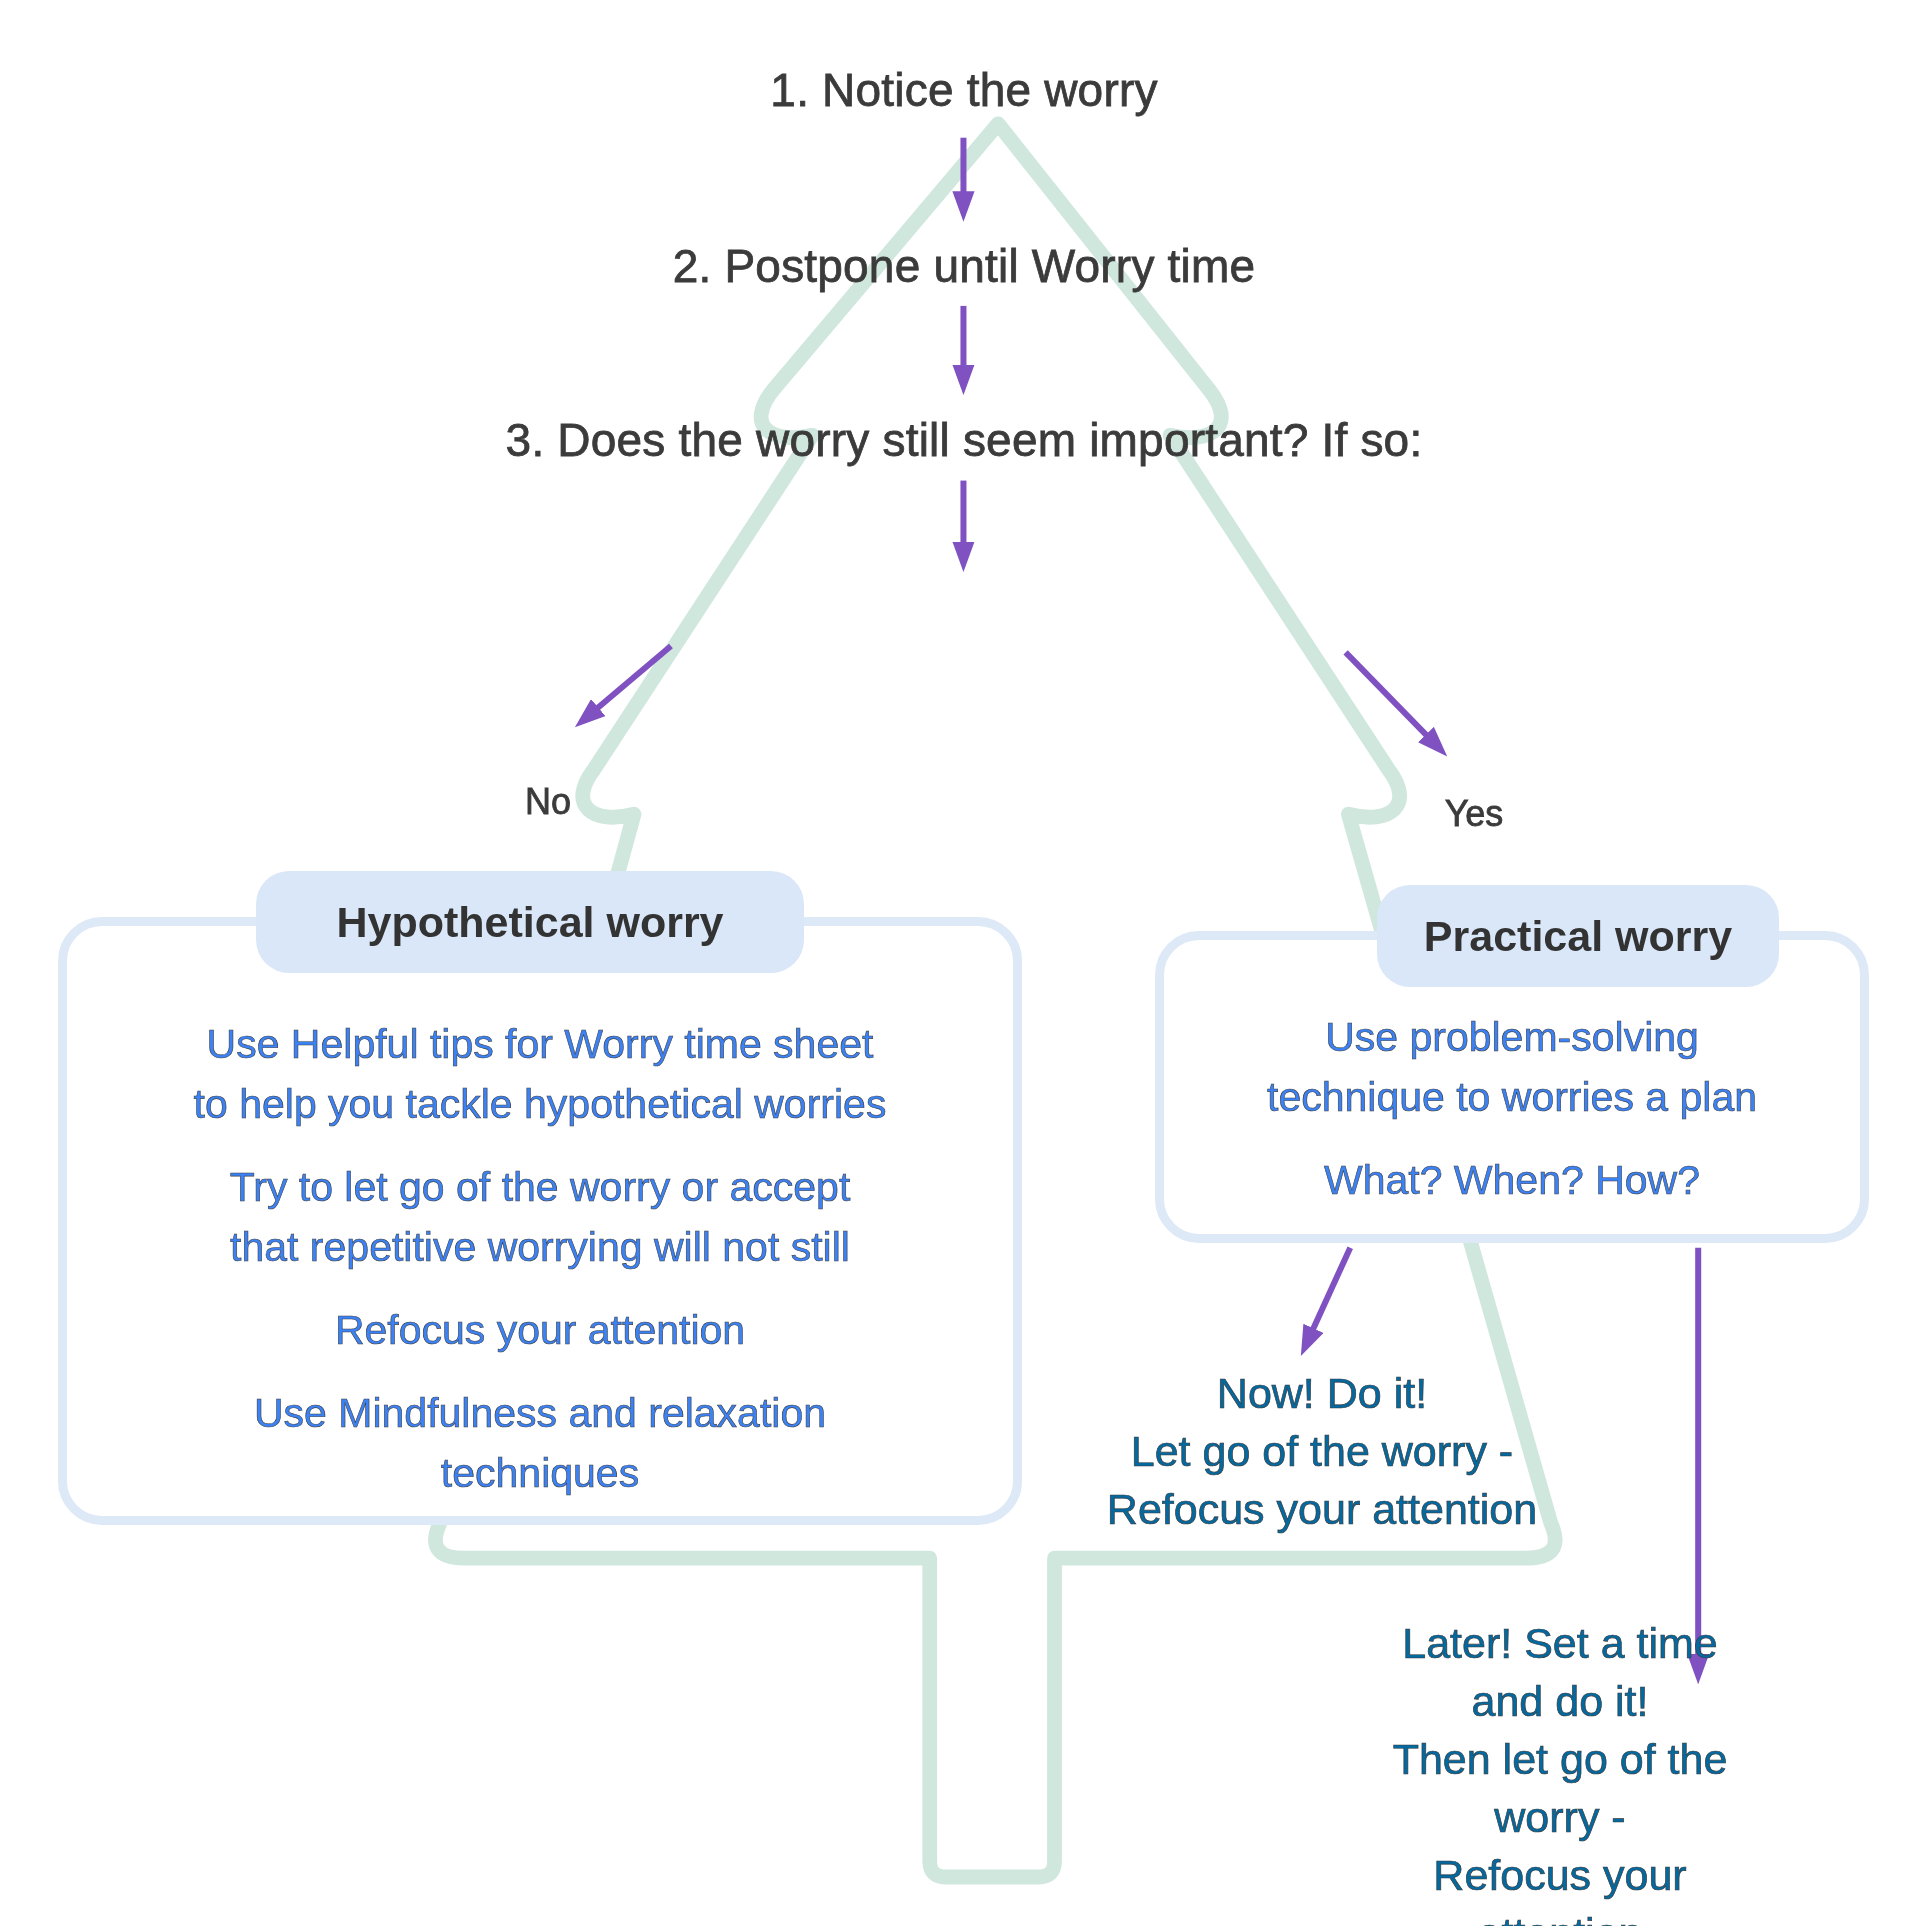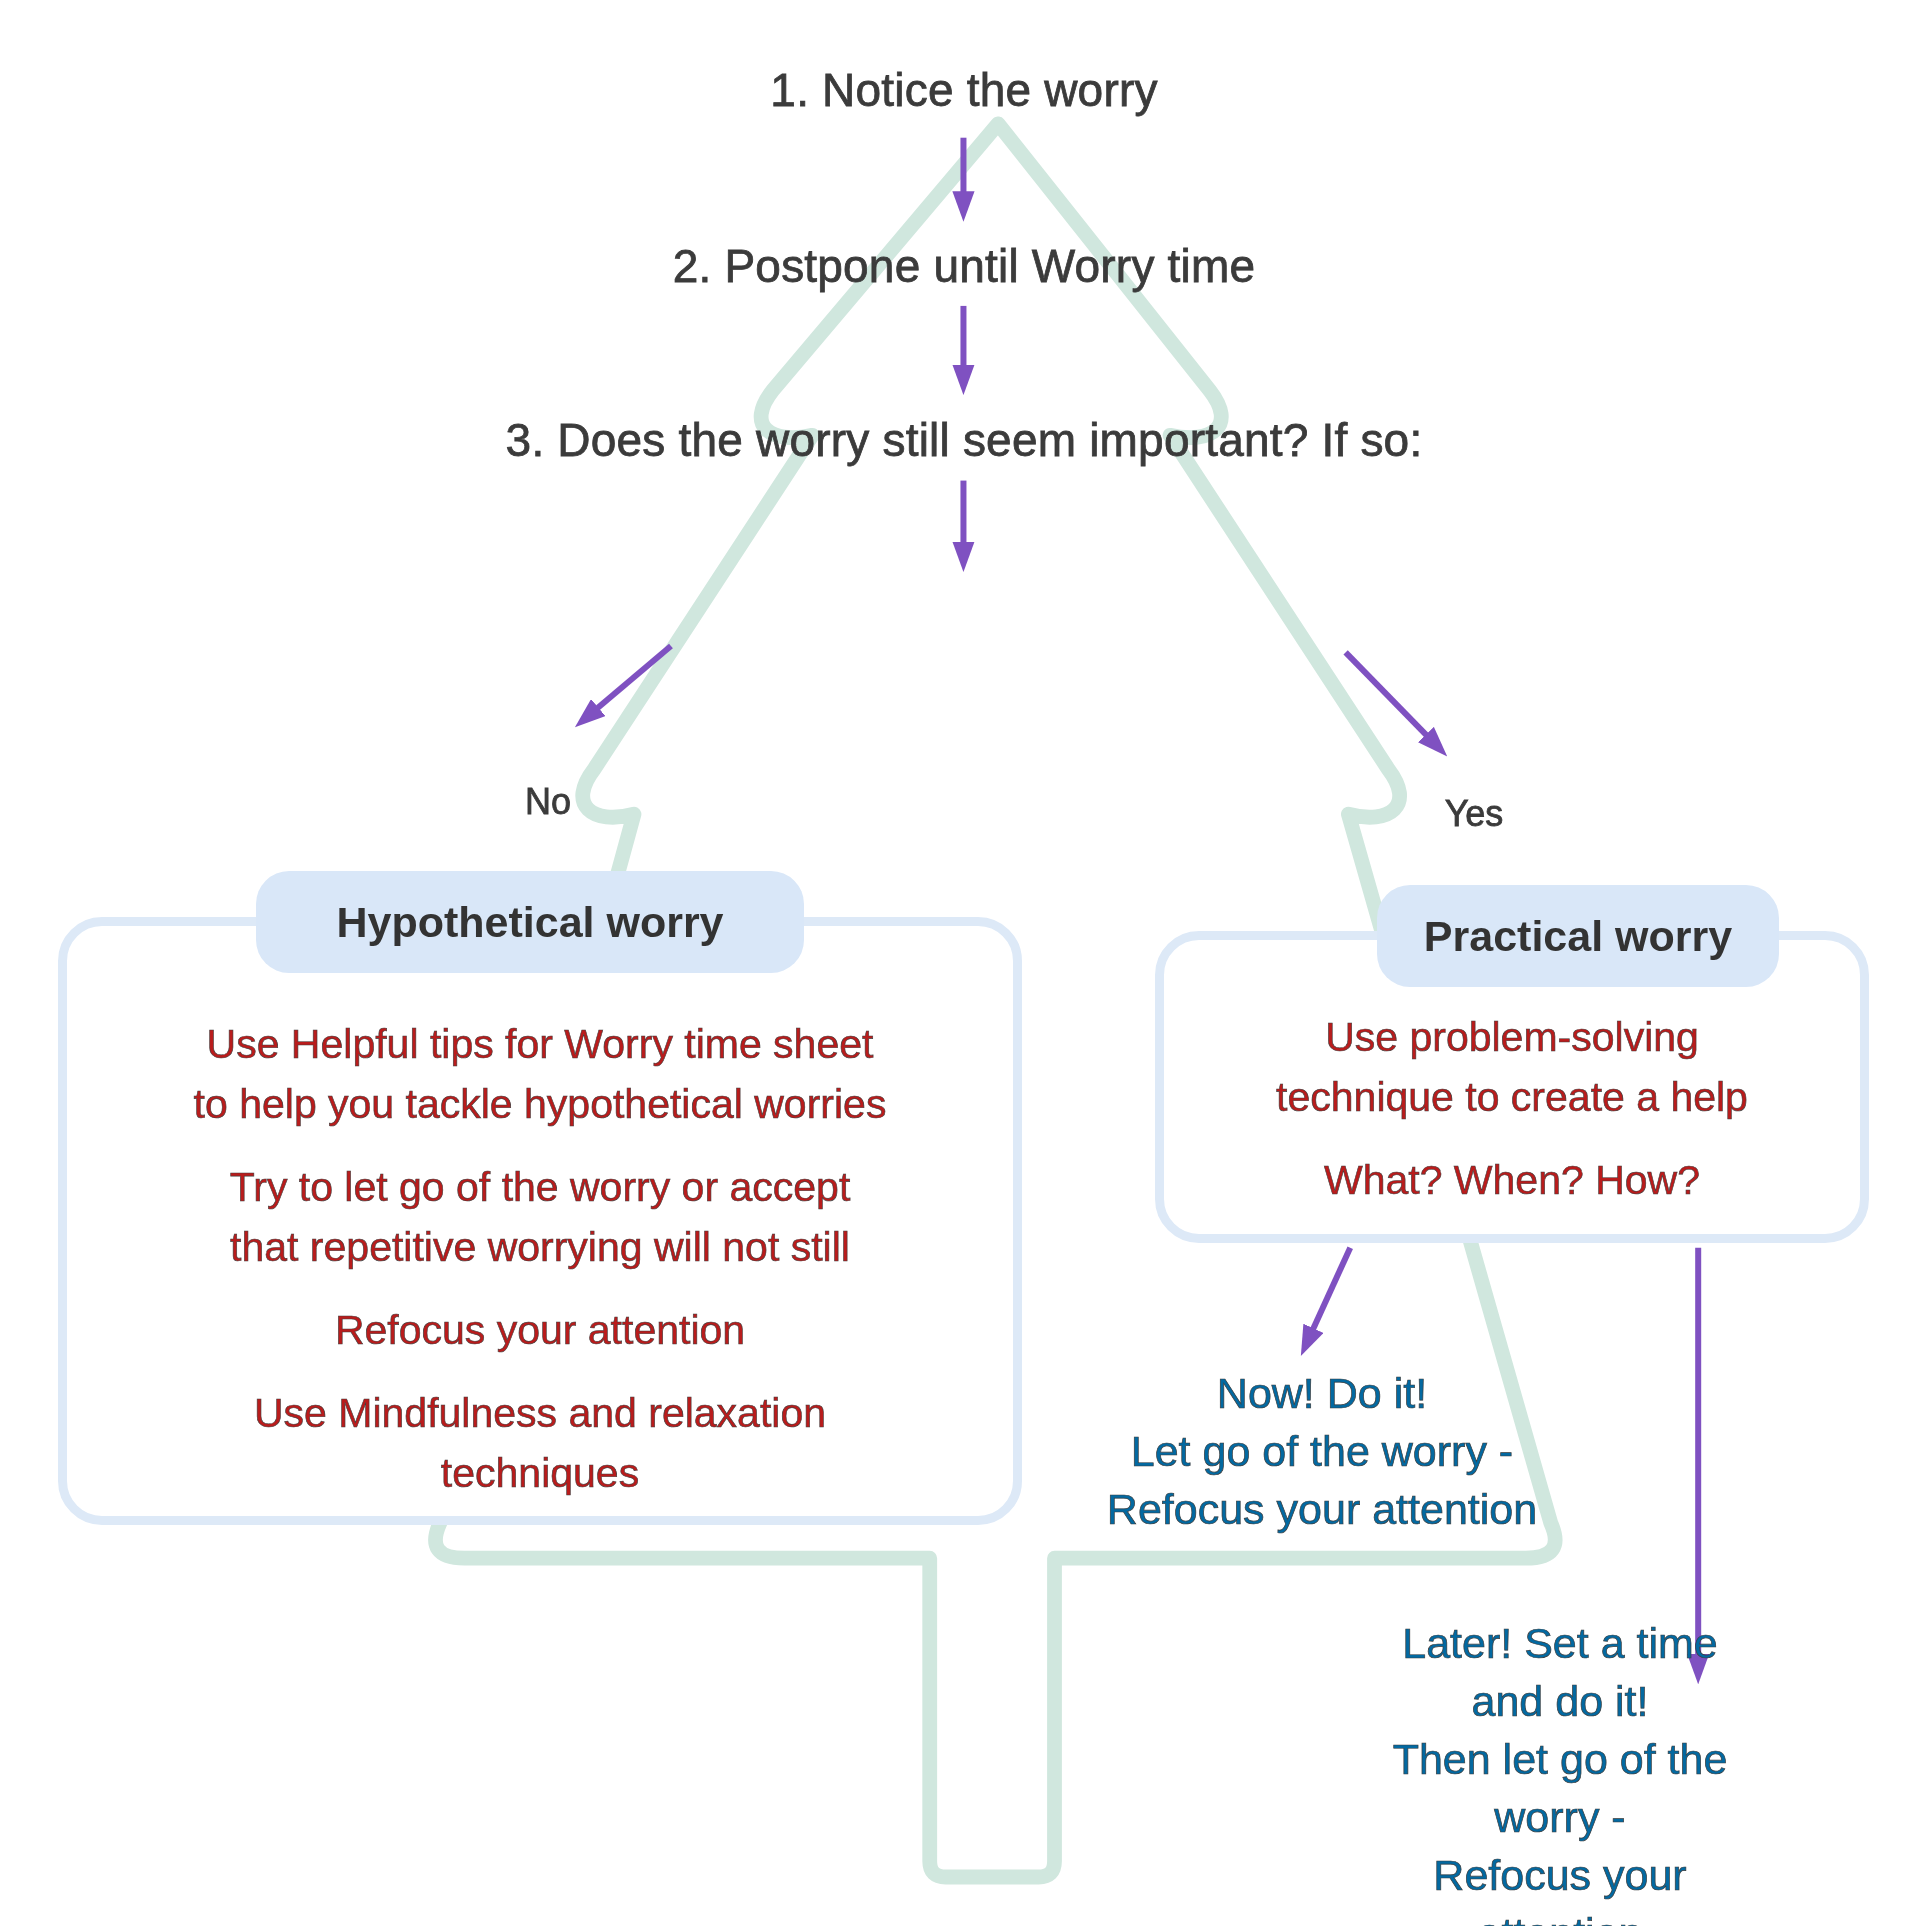--- a/index.html
+++ b/index.html
@@ -30,21 +30,21 @@
     font-size:36px;white-space:nowrap;color:var(--text);
     -webkit-text-stroke:0.8px var(--text);
   }
   .box{
     position:absolute;z-index:2;background:var(--box-fill);
     border:9.2px solid var(--box-border);border-radius:44px;
     box-sizing:border-box;text-align:center;
   }
   .box p{
     margin:0 0 23px 0;white-space:pre-line;
-    font-size:41px;line-height:60px;color:#b91c1c;
+    font-size:41px;line-height:60px;color:#3b82f6;
     -webkit-text-stroke:0.6px #3f3f3f;
   }
   .box.left{padding:88px 18.5px 0 18.5px;}
   .box.right{padding:67px 14px 0 14px;}
   .badge{
     position:absolute;z-index:3;background:var(--badge);
     border-radius:33px;display:flex;align-items:center;justify-content:center;
     font-size:43px;font-weight:bold;color:#333;white-space:nowrap;
   }
   .outcome{
@@ -110,21 +110,21 @@
     <p>Try to let go of the worry or accept
 that repetitive worrying will not still</p>
     <p>Refocus your attention</p>
     <p>Use Mindfulness and relaxation
 techniques</p>
   </div>
   <div class="badge" style="left:256px;top:871px;width:548px;height:102px">Hypothetical worry</div>
 
   <div class="box right" style="left:1155px;top:931px;width:714px;height:312px">
     <p>Use problem-solving
-technique to create a help</p>
+technique to worries a plan</p>
     <p>What? When? How?</p>
   </div>
   <div class="badge" style="left:1377px;top:885px;width:402px;height:102px">Practical worry</div>
 
   <div class="outcome" style="left:1322px;top:1451px">Now! Do it!
 Let go of the worry -
 Refocus your attention</div>
   <div class="outcome" style="left:1560px;top:1788px">Later! Set a time and do it!
 Then let go of the worry -
 Refocus your attention</div>

